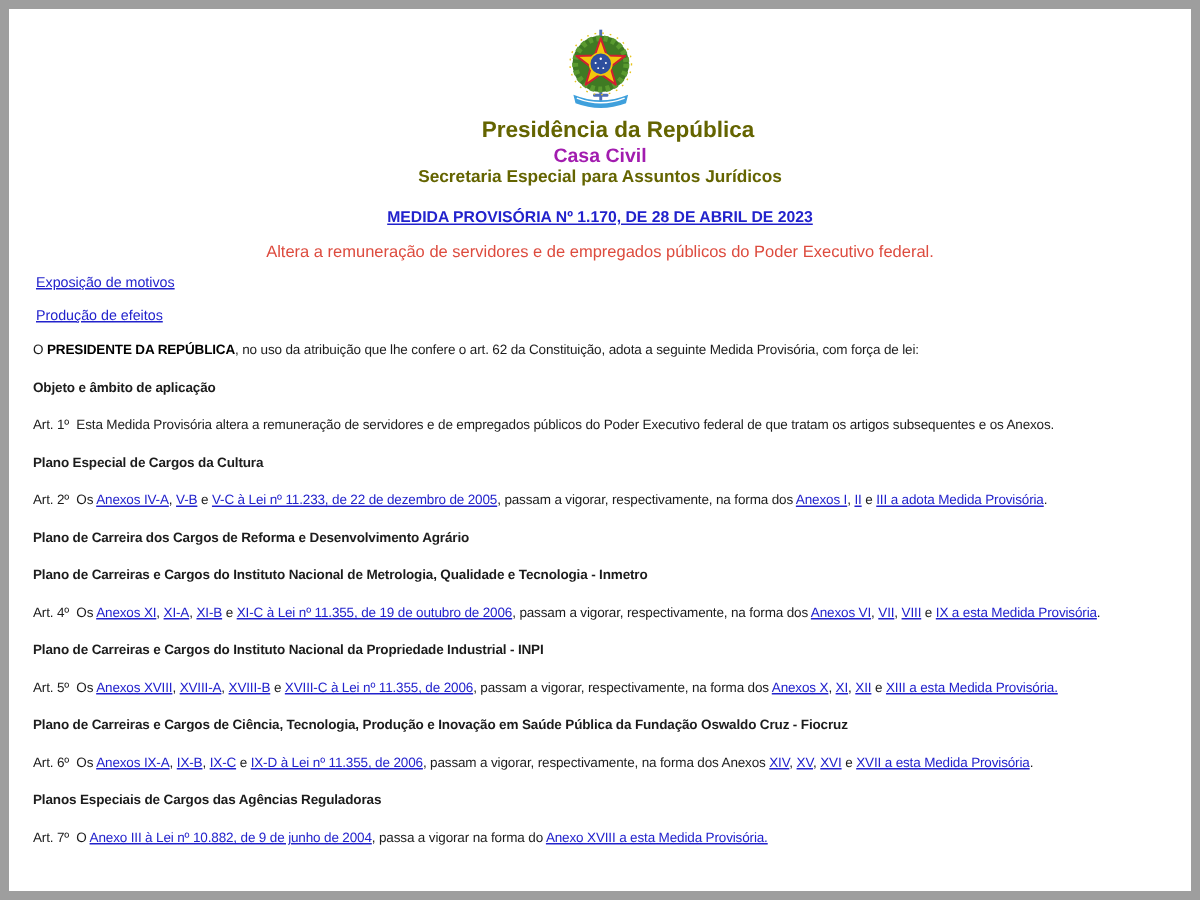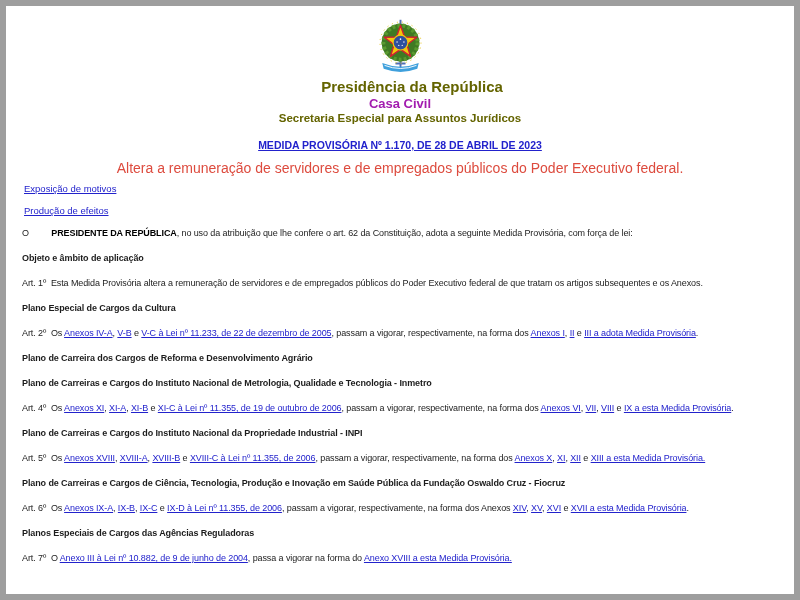--- a/index.html
+++ b/index.html
@@ -8,28 +8,28 @@
     border:6px solid #9e9e9e;background:#ffffff;overflow:hidden;
     font-family:"Liberation Sans","DejaVu Sans",sans-serif;color:#1c1c1c;
   }
   .header{text-align:center;padding-top:11px;}
   .emblem{width:57px;height:58px;margin:0 auto 3px;}
   .org{color:#646400;font-weight:bold;font-size:15px;line-height:18px;padding-left:24px;}
   .dept{color:#a21caf;font-weight:bold;font-size:13px;line-height:15px;}
   .secr{color:#646400;font-weight:bold;font-size:11.5px;line-height:14px;}
   .title{margin-top:10px;}
   .title a{font-weight:bold;font-size:10.5px;color:#2222cc;text-decoration:underline;}
-  .ementa{color:#dd4b3e;font-size:14px;margin-top:9px;line-height:12px;}
+  .ementa{color:#dd4b3e;font-size:11px;margin-top:9px;line-height:12px;}
   .side-links{margin:9px 0 0 18px;}
   .side-links p{margin:0 0 10px;font-size:9.5px;line-height:12px;}
   a{color:#2222cc;text-decoration:underline;cursor:pointer;}
   #doc-body{margin:6px 16px 0;font-size:9px;letter-spacing:-0.1px;}
   #doc-body p{margin:0 0 13px;line-height:12px;white-space:nowrap;overflow:hidden;}
   .sec-heading{font-weight:bold;}
-  b{color:#000;margin-left:20px;}
+  b{color:#000;}
 </style>
 </head>
 <body>
 
 <div class="header">
   <div class="emblem">
     <svg viewBox="0 0 100 100" width="57" height="58" aria-hidden="true">
       <rect x="48.3" y="4" width="3.4" height="86" fill="#4f6fb5"></rect>
       <rect x="41" y="79" width="18" height="3.6" rx="1.5" fill="#4f6fb5"></rect>
       <circle cx="50" cy="44" r="33" fill="#3f7a23"></circle>

